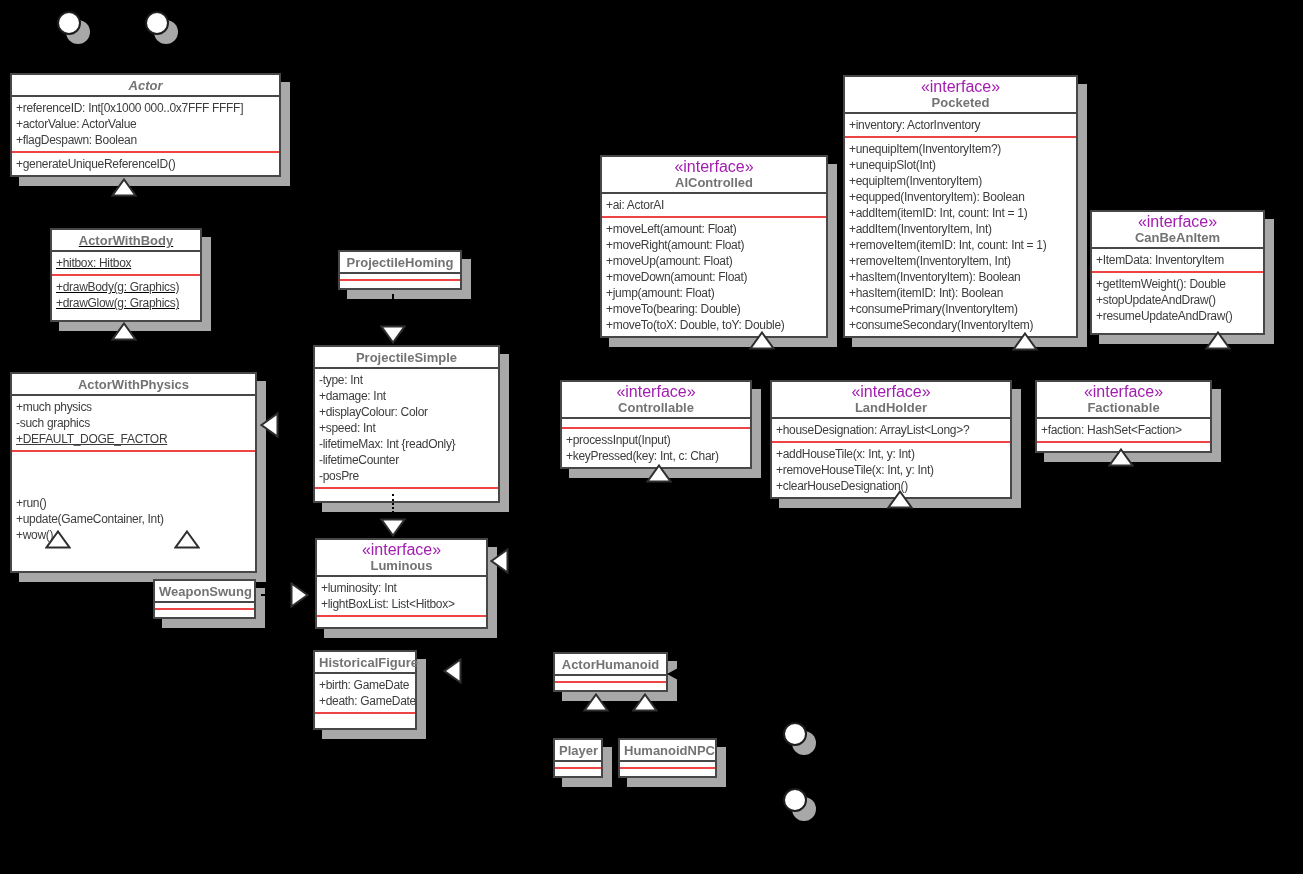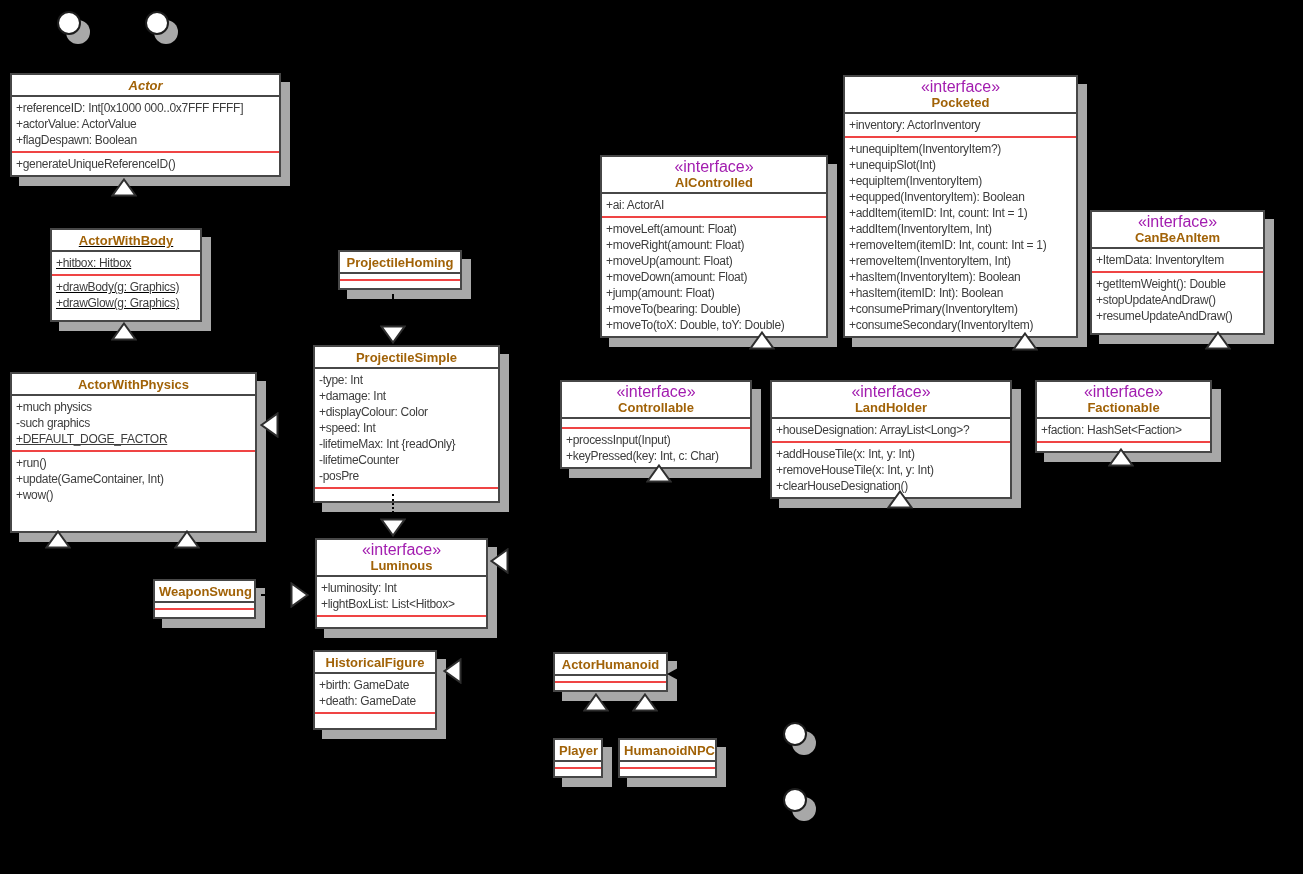--- a/index.html
+++ b/index.html
@@ -2,21 +2,21 @@
 <html><head>
 <meta charset="utf-8">
 <style>
   html,body{margin:0;padding:0;background:#000;}
   #diagram{position:relative;width:1303px;height:874px;background:#000000;overflow:hidden;
            font-family:"Liberation Sans",sans-serif;}
   .ubox{position:absolute;background:#ffffff;border:2px solid #474747;z-index:2;
         box-shadow:9px 9px 0 #a8a8a8;box-sizing:border-box;}
   .title{border-bottom:2px solid #474747;text-align:center;padding:2px 4px 1px 4px;}
   .stereo{display:block;font-size:16px;line-height:15px;color:#a21caf;}
-  .cname{display:block;font-weight:bold;font-size:13px;line-height:17px;color:#a16207;}
+  .cname{display:block;font-weight:bold;font-size:13px;line-height:17px;color:#737373;}
   .cname.it{font-style:italic;}
   .comp{border-bottom:2px solid #ef4444;padding:3px 4px;overflow:hidden;box-sizing:border-box;}
   .comp:last-child{border-bottom:none;}
   .comp.empty{padding:0;min-height:7px;}
   .member{font-size:12px;line-height:16px;color:#3d3d3d;white-space:nowrap;letter-spacing:-0.3px;}
   .member.u{text-decoration:underline;}
   .arrow{position:absolute;z-index:4;}
   .lolli-shadow{position:absolute;width:24px;height:24px;border-radius:50%;background:#a8a8a8;z-index:1;}
   .lolli{position:absolute;width:24px;height:24px;border-radius:50%;background:#ffffff;
          border:2.5px solid #1d1d1d;box-sizing:border-box;z-index:2;}
@@ -56,21 +56,21 @@
     </div>
     <div class="ubox" style="left: 10px; top: 372px; width: 247px;">
       <div class="title">
         <div class="cname">ActorWithPhysics</div>
       </div>
       <div class="comp attrs">
         <div class="member">+much physics</div>
         <div class="member">-such graphics</div>
         <div class="member u">+DEFAULT_DOGE_FACTOR</div>
       </div>
-      <div class="comp methods" style="min-height: 79px;">
+      <div class="comp methods" style="min-height: 79px; margin-top: 40px;">
         <div class="member">+run()</div>
         <div class="member">+update(GameContainer, Int)</div>
         <div class="member">+wow()</div>
       </div>
     </div>
     <div class="ubox" style="left: 338px; top: 250px; width: 124px;">
       <div class="title">
         <div class="cname">ProjectileHoming</div>
       </div>
       <div class="comp attrs empty"></div>
@@ -102,21 +102,21 @@
       </div>
       <div class="comp methods empty" style="min-height: 10px;"></div>
     </div>
     <div class="ubox" style="left: 153px; top: 579px; width: 103px;">
       <div class="title">
         <div class="cname">WeaponSwung</div>
       </div>
       <div class="comp attrs empty"></div>
       <div class="comp methods empty"></div>
     </div>
-    <div class="ubox" style="left: 313px; top: 650px; width: 124px;">
+    <div class="ubox" style="left: 313px; top: 650px; width: 104px;">
       <div class="title">
         <div class="cname">HistoricalFigure</div>
       </div>
       <div class="comp attrs">
         <div class="member">+birth: GameDate</div>
         <div class="member">+death: GameDate</div>
       </div>
       <div class="comp methods empty" style="min-height: 14px;"></div>
     </div>
     <div class="ubox" style="left: 600px; top: 155px; width: 228px;">

